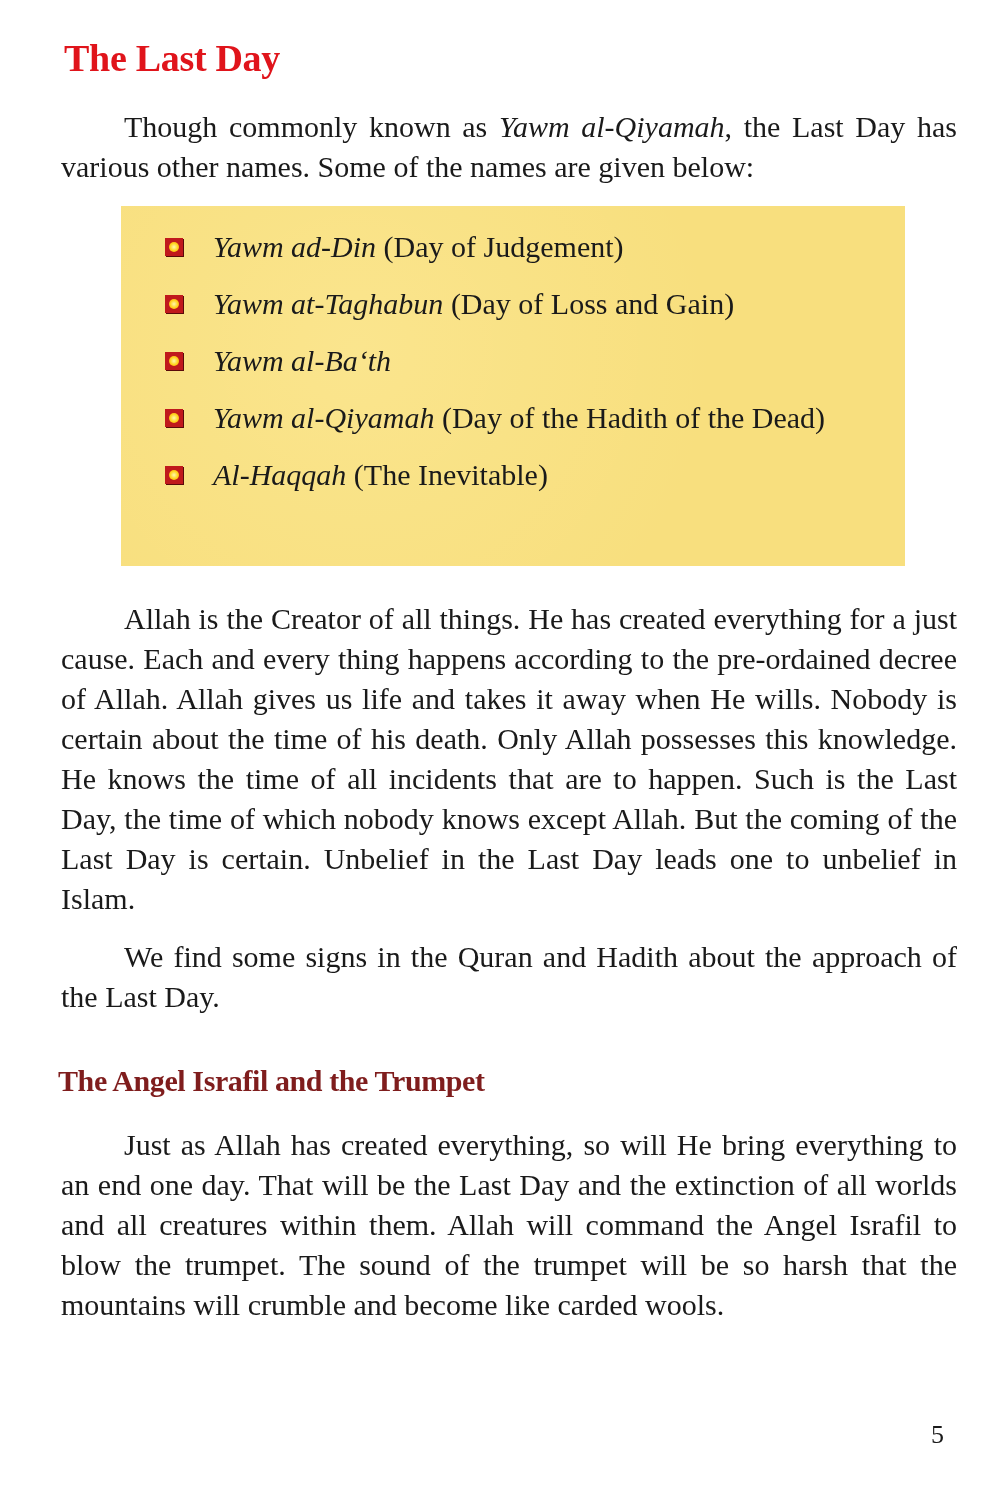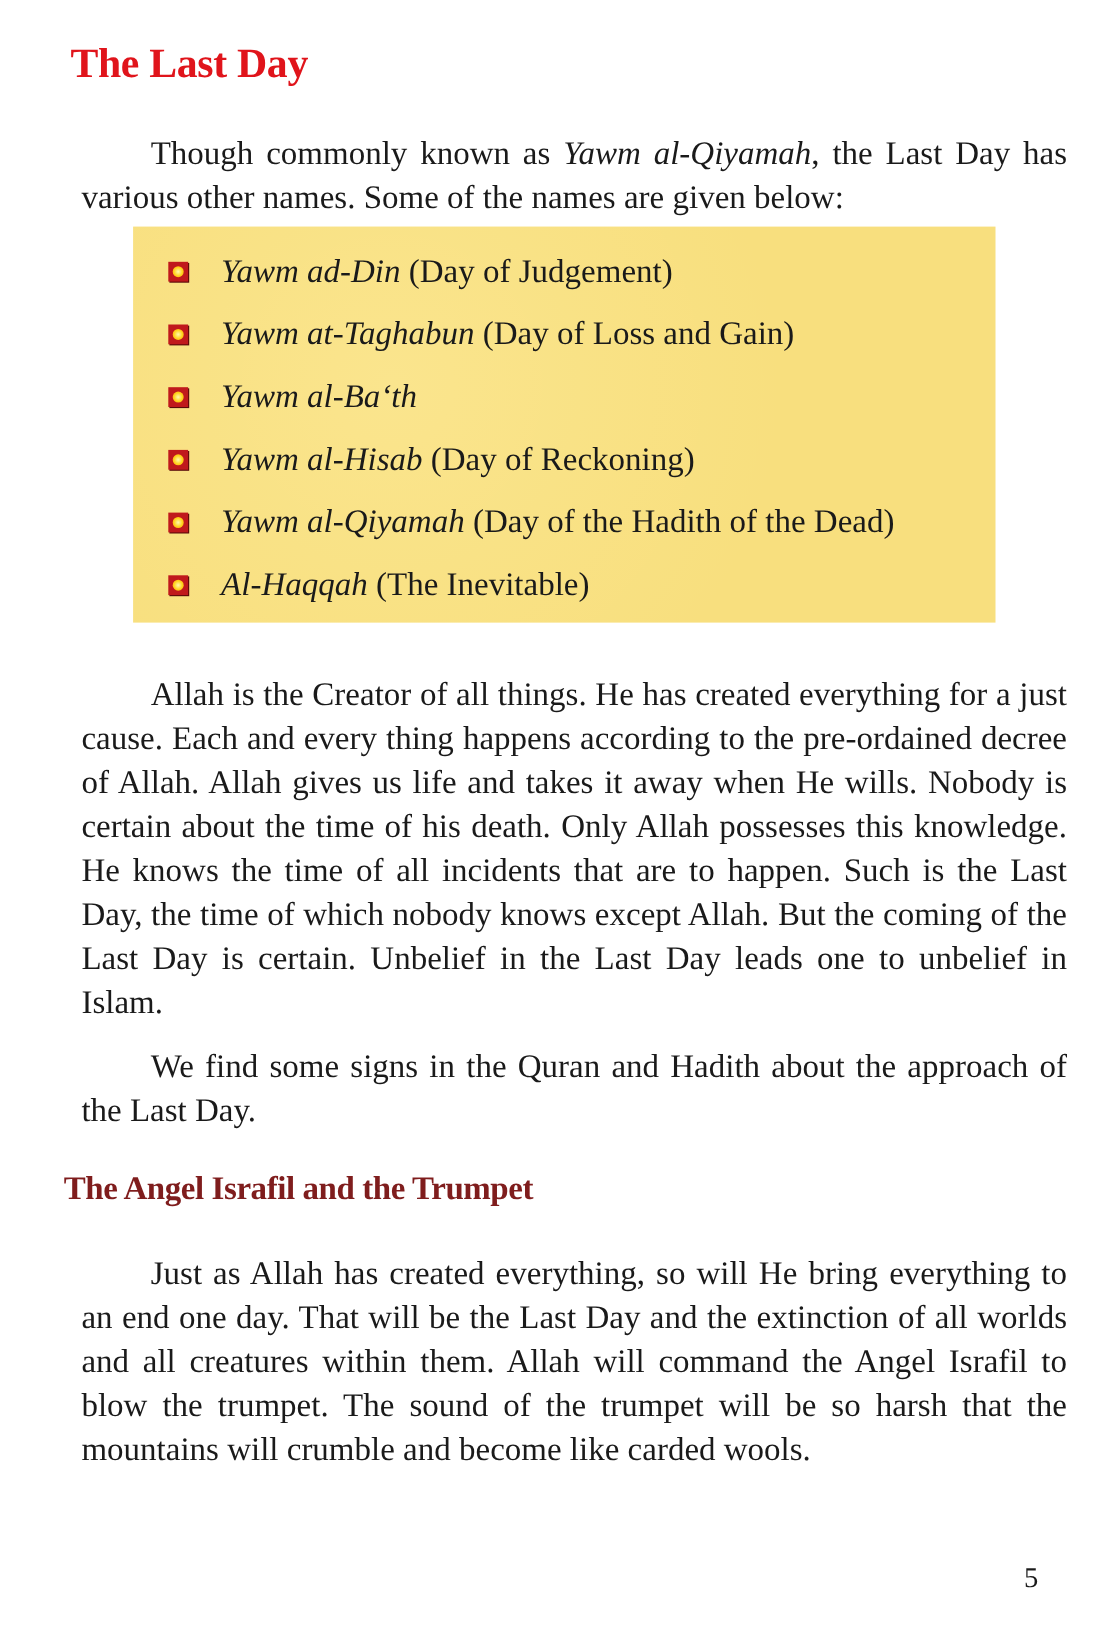--- a/index.html
+++ b/index.html
@@ -11,33 +11,33 @@
     color: #1a1a1a;
     overflow: hidden;
   }
   .page { position: absolute; left: 0; top: 0; width: 1000px; height: 1492px; padding-left: 21px; }
   h1.title {
     position: absolute; left: 64px; top: 36px; margin: 0;
     font-size: 38px; font-weight: bold; color: #e0141b;
     letter-spacing: -0.3px;
   }
   .para {
-    position: absolute; left: 58px; width: 896px; margin: 16px;
+    position: absolute; left: 58px; width: 896px; margin: 3px;
     font-size: 30px; line-height: 40px; text-align: justify;
     text-indent: 63px;
   }
   .para.last-line-left { text-align-last: left; }
   .intro { top: 104px; }
   .names-box {
     position: absolute; left: 121px; top: 206px;
     width: 784px; height: 360px;
     background: #f8df7e;
     background-image: radial-gradient(circle at 30% 40%, rgba(255,240,170,0.35), rgba(0,0,0,0) 60%);
   }
-  .names-list { list-style: none; margin: 0; padding: 0; position: absolute; left: 0; top: 12px; }
+  .names-list { list-style: none; margin: 0; padding: 0; position: absolute; left: 12px; top: 12px; }
   .names-list li {
     height: 57px; display: flex; align-items: center;
     font-size: 30px; white-space: nowrap;
   }
   .bullet {
     display: inline-block; width: 18px; height: 18px; margin-left: 32px; margin-right: 30px;
     background: #c0191c; position: relative; box-shadow: 1px 1px 0 #5a0a0a;
   }
   .bullet::after {
     content: ""; position: absolute; left: 4px; top: 4px; width: 10px; height: 10px;
@@ -77,25 +77,20 @@
         <span class="bullet"></span>
         <span class="name-term">Yawm at-Taghabun</span>
         <span style="white-space:pre"> (Day of Loss and Gain)</span>
       </li>
       <li>
         <span class="bullet"></span>
         <span class="name-term">Yawm al-Ba‘th</span>
       </li>
       <li>
         <span class="bullet"></span>
-        <span class="name-term">Yawm al-Hisab</span>
-        <span style="white-space:pre"> (Day of Reckoning)</span>
-      </li>
-      <li>
-        <span class="bullet"></span>
         <span class="name-term">Yawm al-Qiyamah</span>
         <span style="white-space:pre"> (Day of the Hadith of the Dead)</span>
       </li>
       <li>
         <span class="bullet"></span>
         <span class="name-term">Al-Haqqah</span>
         <span style="white-space:pre"> (The Inevitable)</span>
       </li>
     </ul>
   </div>

